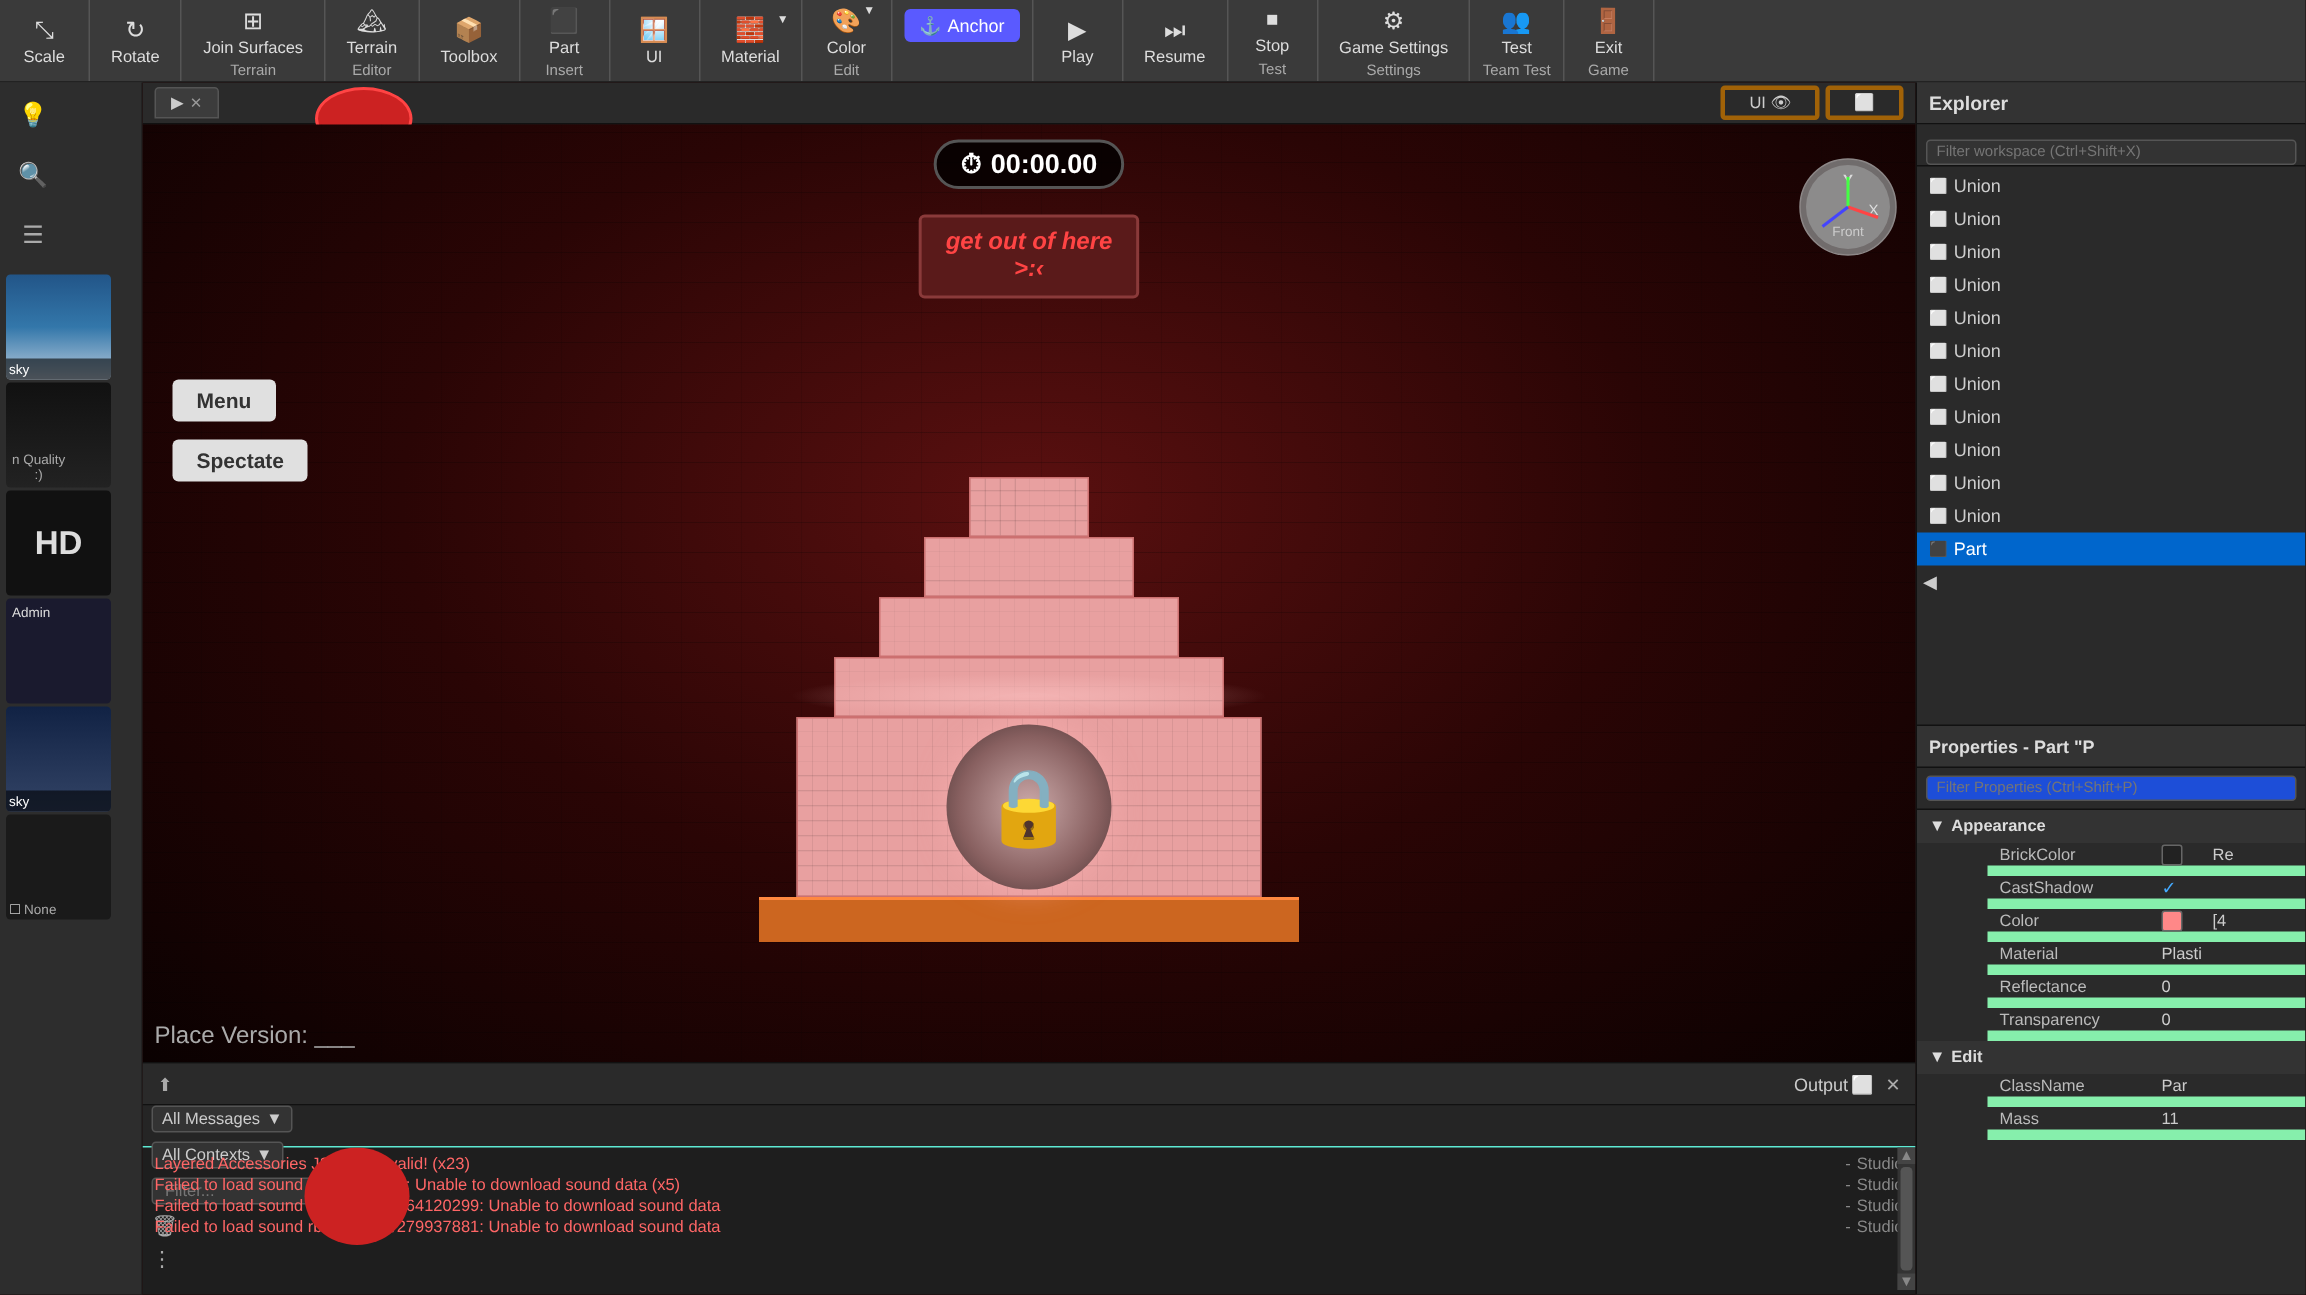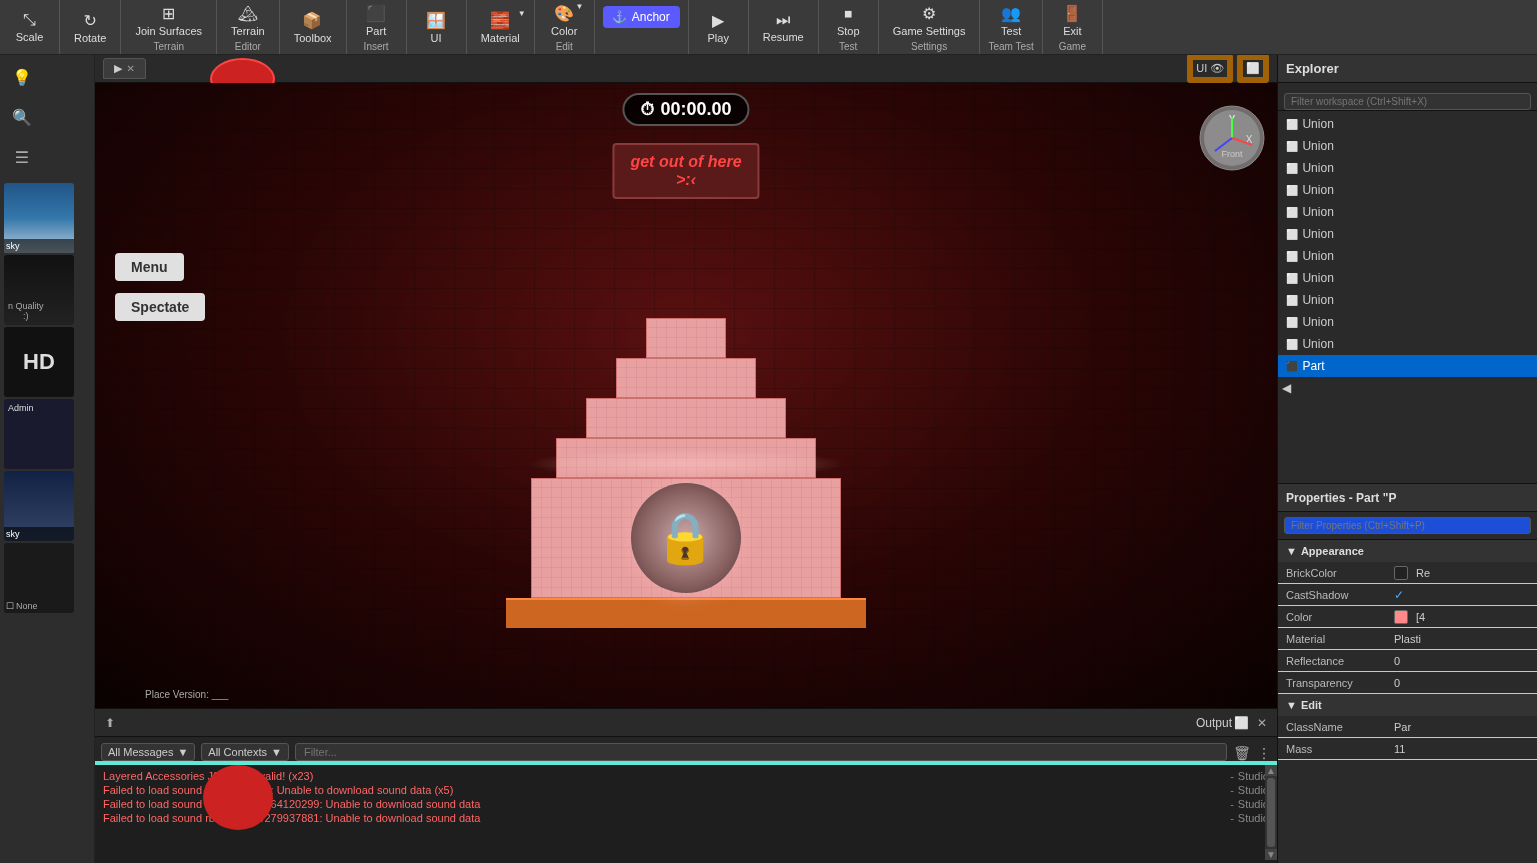--- a/index.html
+++ b/index.html
@@ -149,24 +149,24 @@
       cursor: pointer;
     }
     .tab-close { font-size: 10px; color: #999; cursor: pointer; }
     .tab-ui-btn {
       margin-left: auto;
       display: flex;
       gap: 4px;
     }
     .ui-toggle-btn {
       background: none;
-      border: 6px solid #a16207;
+      border: 3px solid #a16207;
       border-radius: 3px;
       color: #ccc;
-      padding: 2px 3px;
+      padding: 2px 16px;
       cursor: pointer;
       font-size: 11px;
       text-align: center;
     }
 
     
     .scene-bg {
       width: 100%;
       height: 100%;
       background: radial-gradient(ellipse at center, #3a0808 0%, #1a0303 60%, #0a0101 100%);
@@ -235,22 +235,21 @@
       font-weight: bold;
       cursor: pointer;
     }
 
     
     .place-version {
       position: absolute;
       bottom: 8px;
       left: 8px;
       color: #aaa;
-      font-size: 10px;
-      margin-left: 42px;
+      font-size: 16px;
     }
 
     
     .compass {
       position: absolute;
       top: 10px;
       right: 10px;
       width: 70px;
       height: 70px;
     }
@@ -297,24 +296,25 @@
       border: none;
       color: #aaa;
       cursor: pointer;
       font-size: 12px;
       padding: 2px;
     }
     .output-toolbar {
       height: 28px;
       background: #252525;
       display: flex;
-      align-items: flex-end;
+      align-items: flex-start;
       padding: 0 6px;
       gap: 6px;
-      border-bottom: 4px solid #5eead4;
+      border-bottom: 1px solid #5eead4;
+      flex-direction: column;
     }
     .output-dropdown {
       background: #333;
       border: 1px solid #555;
       color: #ccc;
       border-radius: 3px;
       padding: 2px 6px;
       font-size: 11px;
       cursor: pointer;
       display: flex;
@@ -467,37 +467,38 @@
       font-size: 11px;
       font-weight: bold;
       color: #ddd;
       cursor: pointer;
       gap: 4px;
     }
     .prop-row {
       height: 22px;
       display: flex;
       align-items: center;
-      border-bottom: 1px solid #86efac;
+      border-bottom: 7px solid #86efac;
+      margin-left: 47px;
     }
     .prop-name {
       width: 110px;
       padding: 0 8px;
       font-size: 11px;
       color: #bbb;
       flex-shrink: 0;
     }
     .prop-value {
       flex: 1;
       padding: 0 6px;
       font-size: 11px;
       color: #ccc;
       display: flex;
       align-items: center;
-      gap: 8px;
+      gap: 20px;
     }
     .color-swatch {
       width: 14px;
       height: 14px;
       border: 1px solid #666;
       border-radius: 2px;
     }
     .checkmark { color: #44aaff; font-size: 12px; }
     .scrollbar-btn {
       width: 12px;

